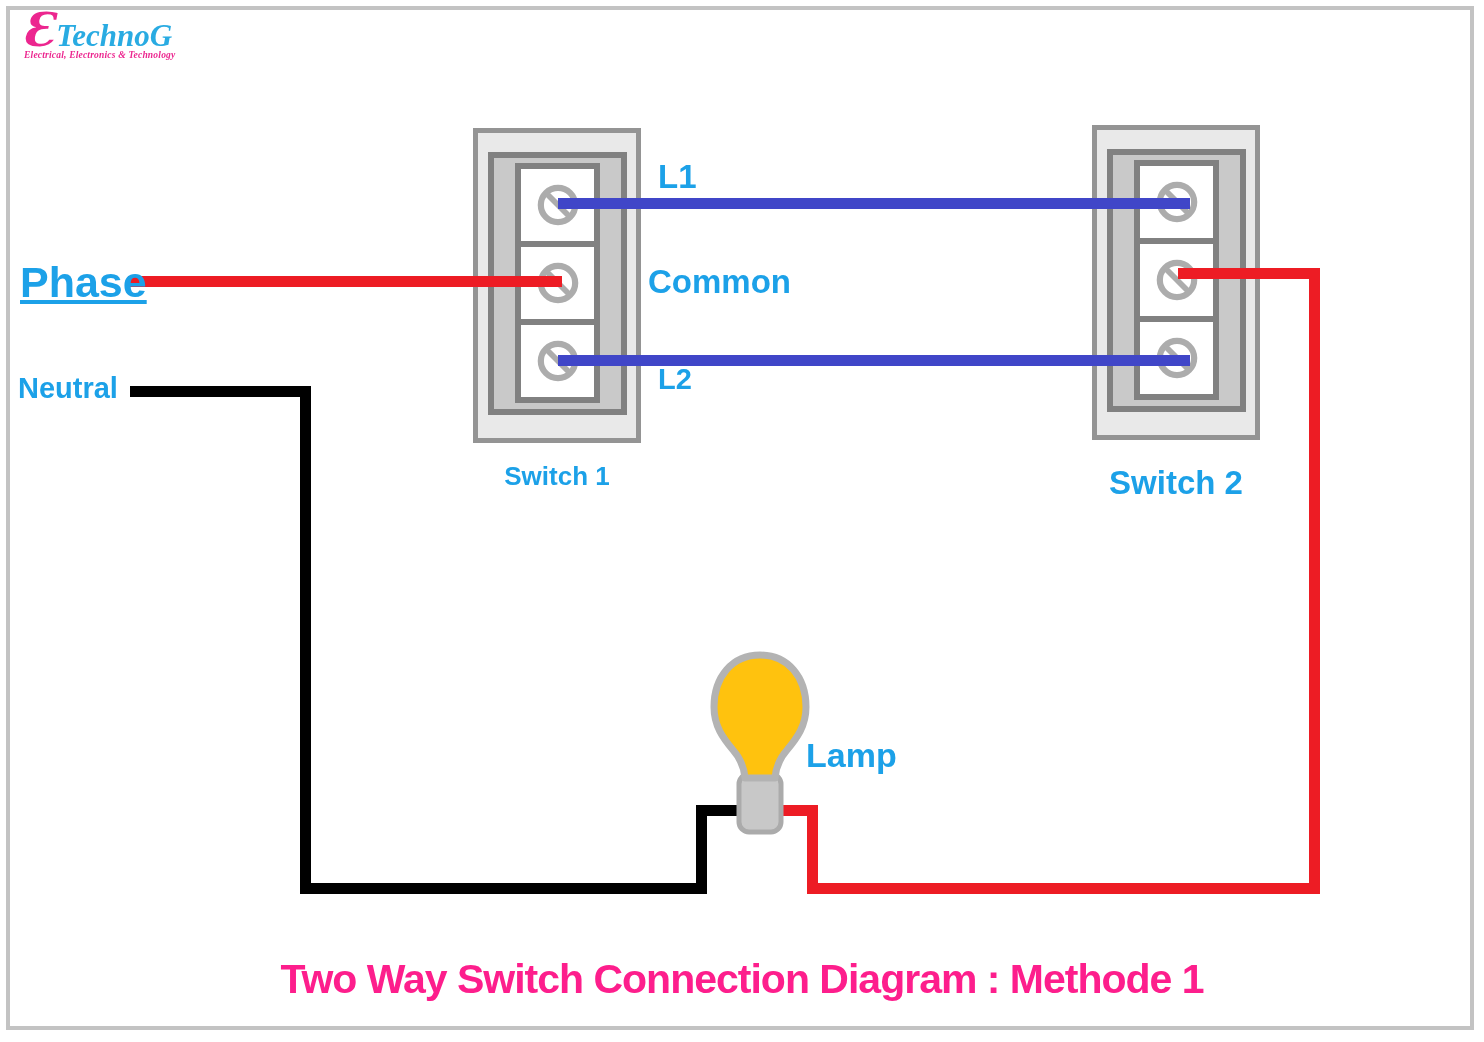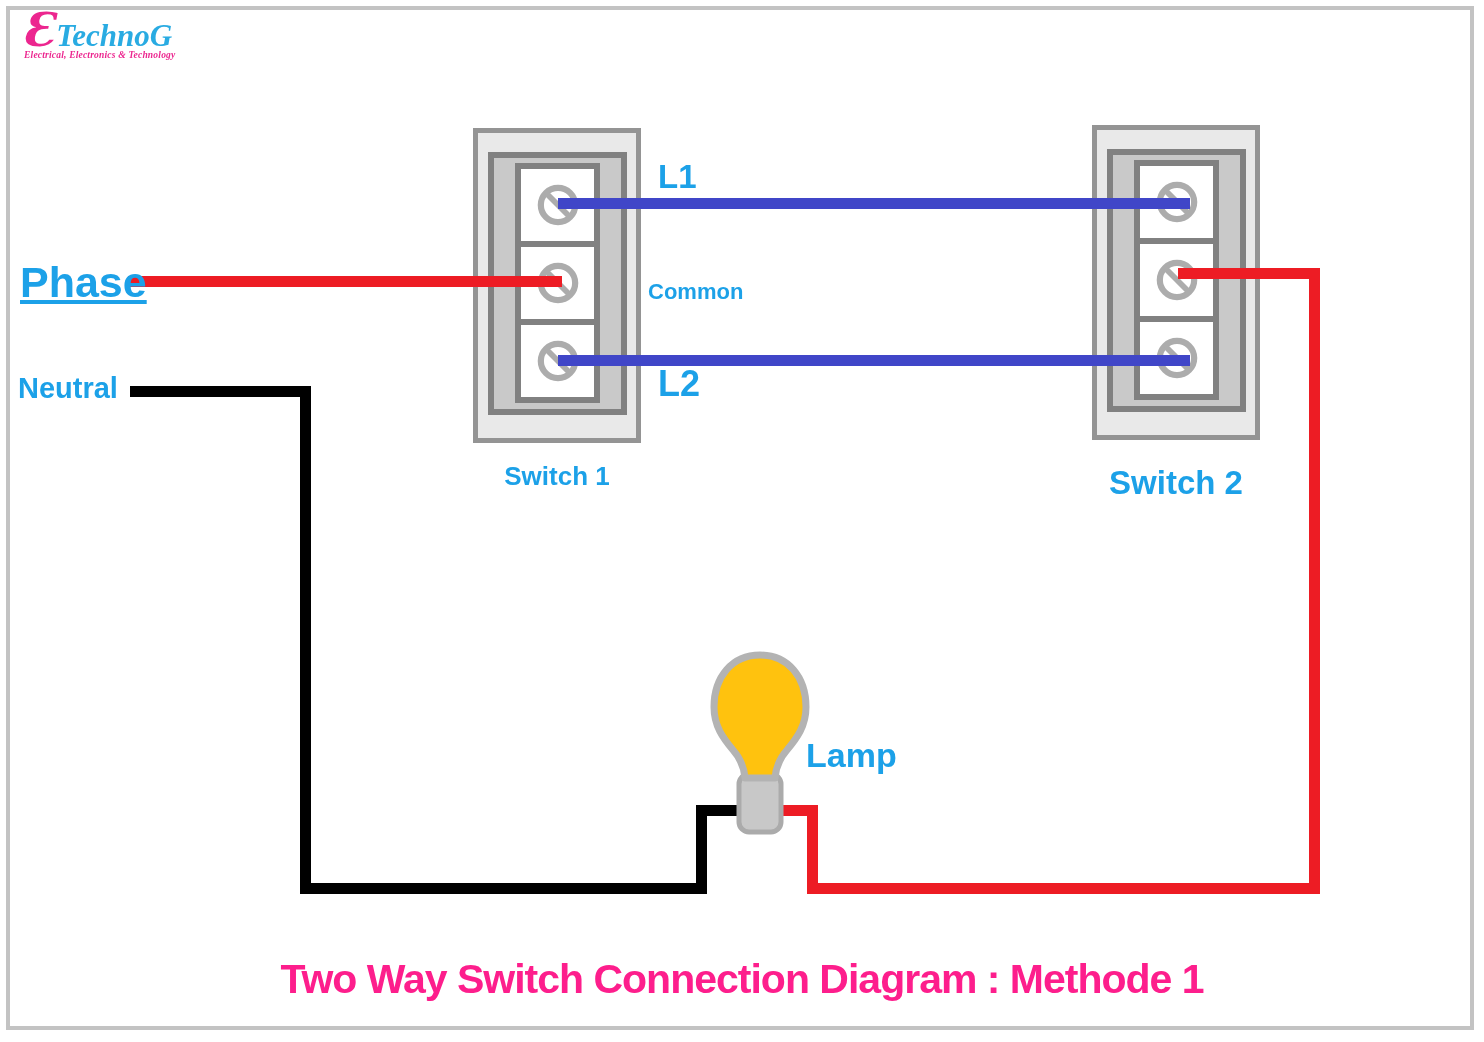--- a/index.html
+++ b/index.html
@@ -49,22 +49,22 @@
   
   .lbl {
     position: absolute;
     color: var(--label-blue, #1ca1e8);
     font-weight: bold;
     white-space: nowrap;
   }
   .lbl-phase   { left: 20px;  top: 258px; font-size: 43px; text-decoration: underline; }
   .lbl-neutral { left: 18px;  top: 372px; font-size: 29px; }
   .lbl-l1      { left: 658px; top: 158px; font-size: 33px; }
-  .lbl-common  { left: 648px; top: 263px; font-size: 22px; margin-top: 16px; }
-  .lbl-l2      { left: 658px; top: 363px; font-size: 36px; }
+  .lbl-common  { left: 648px; top: 263px; font-size: 33px; }
+  .lbl-l2      { left: 658px; top: 363px; font-size: 29px; }
   .lbl-sw1     { left: 473px; top: 461px; width: 168px; text-align: center; font-size: 26px; }
   .lbl-sw2     { left: 1092px; top: 464px; width: 168px; text-align: center; font-size: 33px; }
   .lbl-lamp    { left: 806px; top: 736px; font-size: 34px; }
   .title {
     position: absolute;
     left: 0; right: 0; top: 956px;
     text-align: center;
     font-size: 41px; font-weight: bold;
     letter-spacing: -1px;
     color: var(--title-pink, #fd1e8c);

